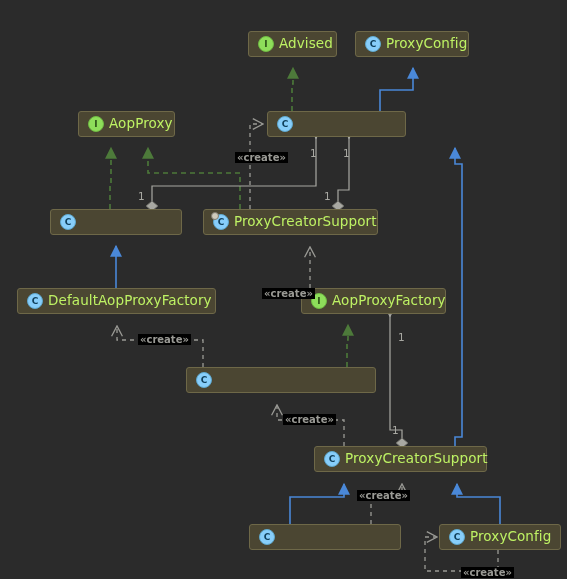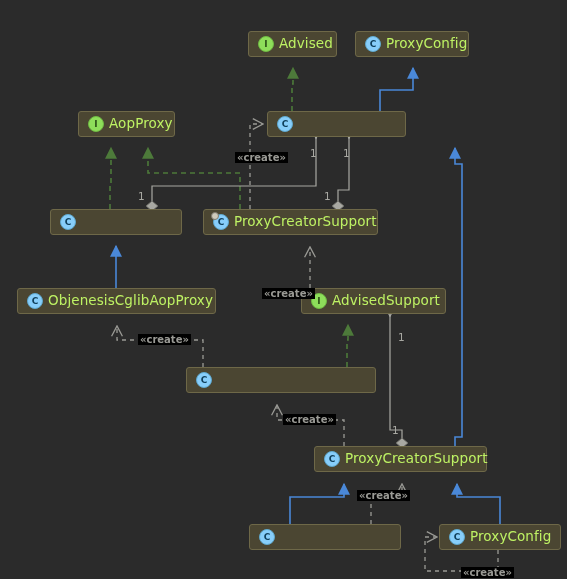--- a/index.html
+++ b/index.html
@@ -119,25 +119,25 @@
   </div>
   <div class="node" style="left:50px;top:209px;width:132px">
     <span class="ic cls">C</span>
   </div>
   <div class="node" style="left:203px;top:209px;width:175px">
     <span class="ic cls cls-final">C</span>
     <span class="lbl">ProxyCreatorSupport</span>
   </div>
   <div class="node" style="left:17px;top:288px;width:199px">
     <span class="ic cls">C</span>
-    <span class="lbl">ObjenesisCglibAopProxy</span>
+    <span class="lbl">DefaultAopProxyFactory</span>
   </div>
   <div class="node" style="left:301px;top:288px;width:145px">
     <span class="ic iface">I</span>
-    <span class="lbl">AdvisedSupport</span>
+    <span class="lbl">AopProxyFactory</span>
   </div>
   <div class="node" style="left:186px;top:367px;width:190px">
     <span class="ic cls">C</span>
   </div>
   <div class="node" style="left:314px;top:446px;width:173px">
     <span class="ic cls">C</span>
     <span class="lbl">ProxyCreatorSupport</span>
   </div>
   <div class="node" style="left:249px;top:524px;width:152px">
     <span class="ic cls">C</span>

